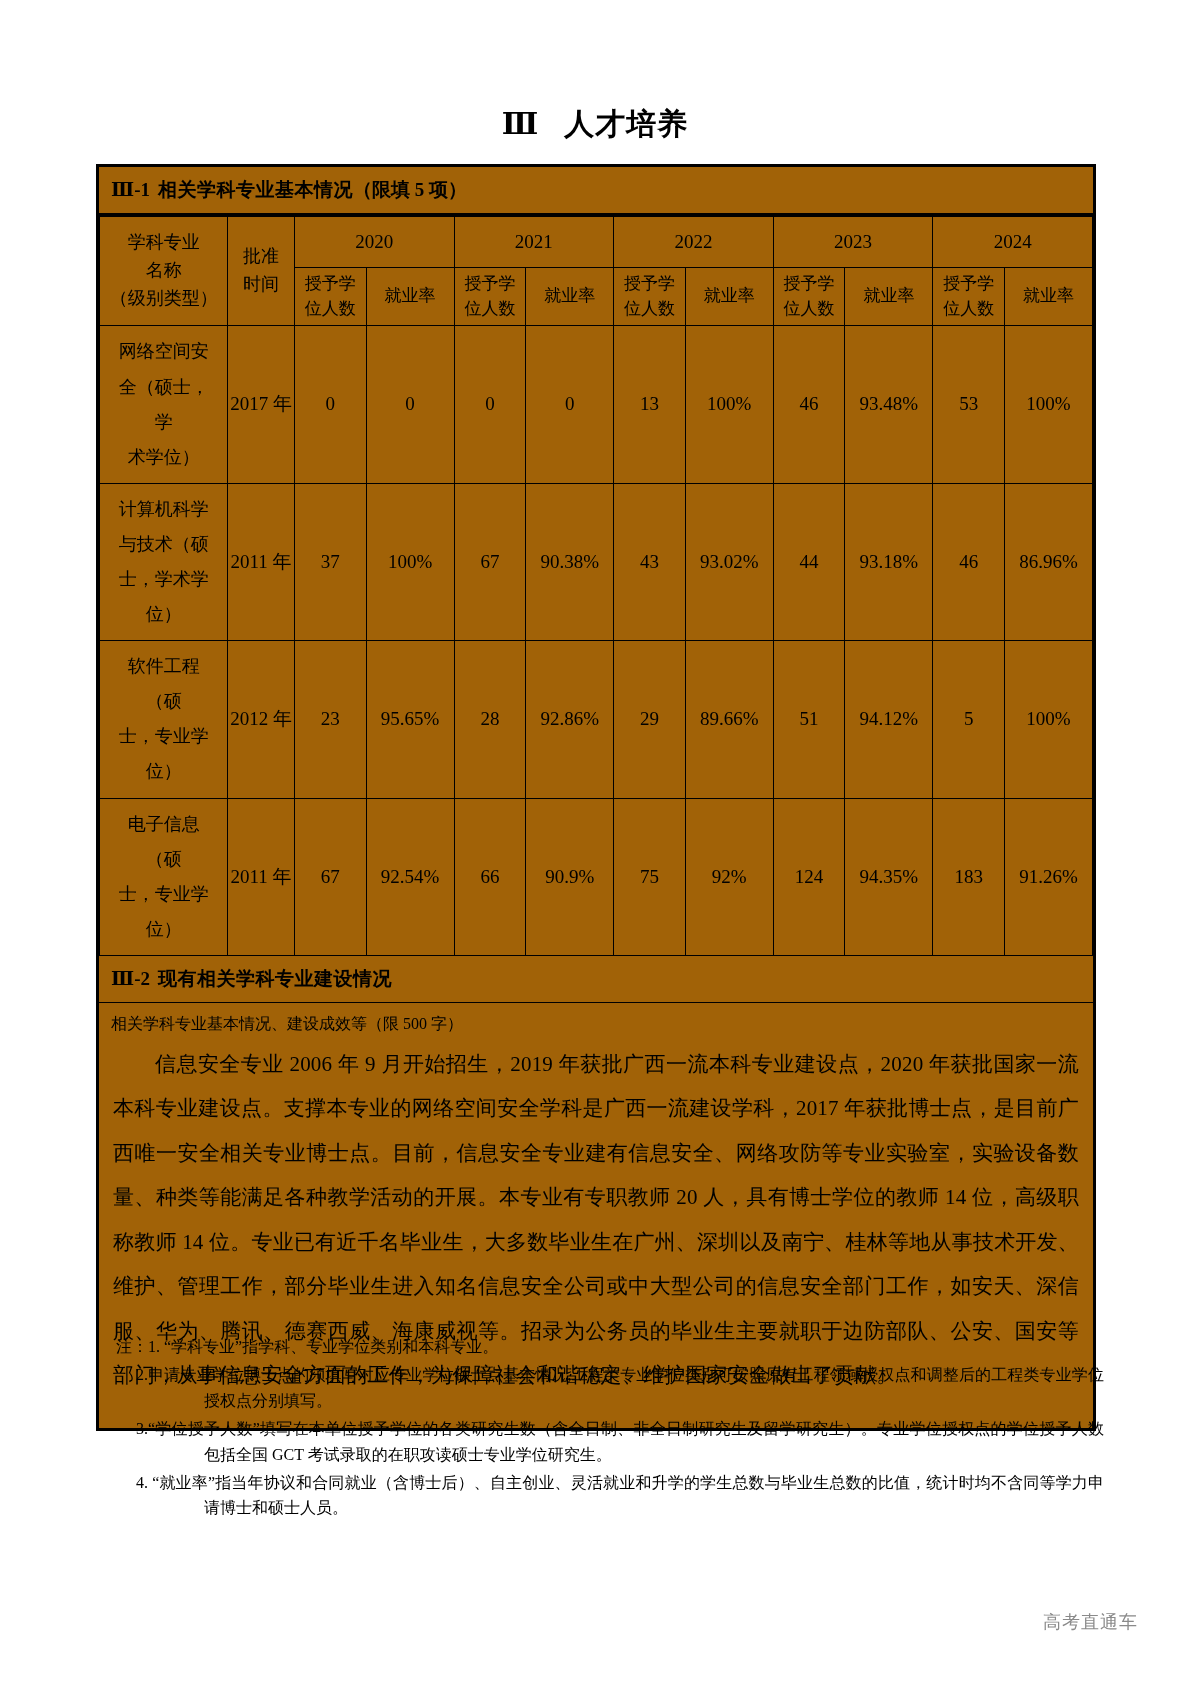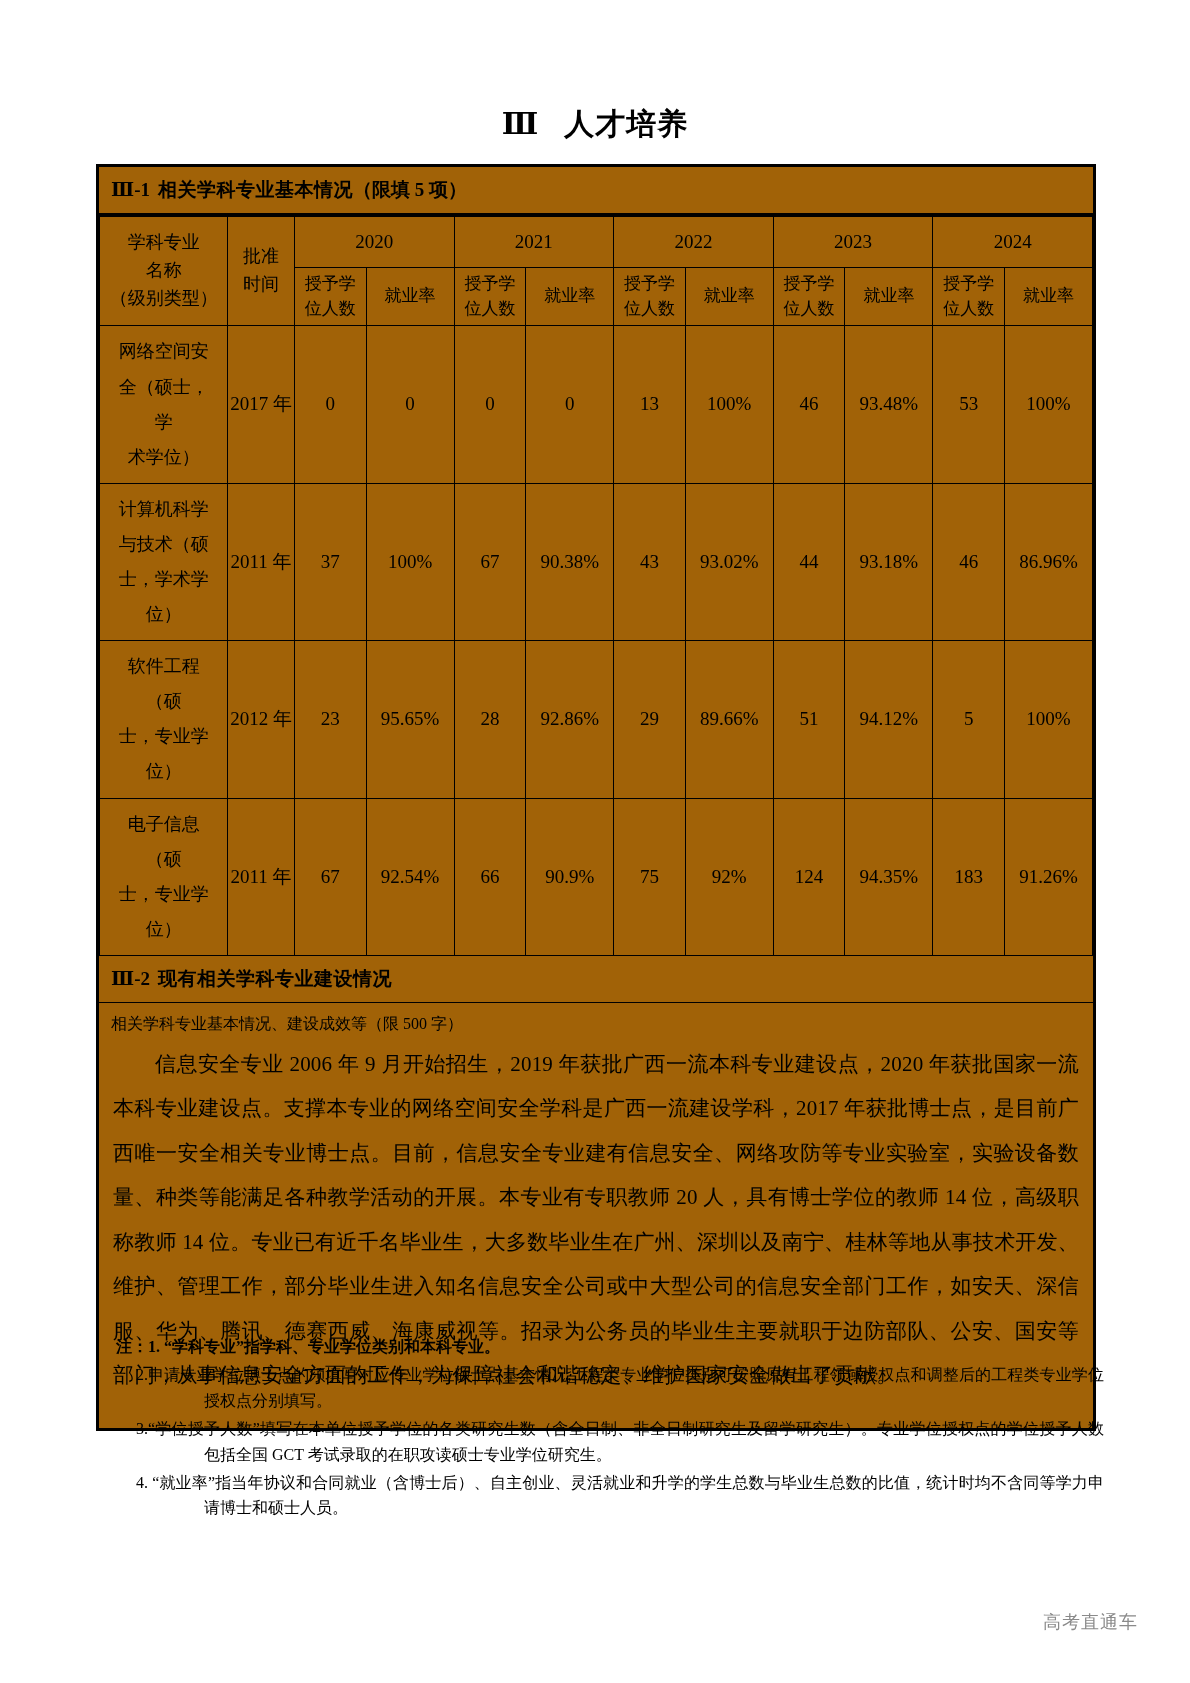--- a/index.html
+++ b/index.html
@@ -143,21 +143,21 @@
     left: 104px;
     top: 1334px;
     width: 1000px;
     font-size: 16px;
     line-height: 1.62;
   }
   .note-row {
     display: block;
     margin-bottom: 2px;
   }
-  .note-1 { padding-left: 12px; font-weight: bold; }
+  .note-1 { padding-left: 12px; }
   .note-n {
     padding-left: 96px;
     text-indent: -64px;
     text-align: justify;
     text-justify: inter-ideograph;
   }
   .note-n.wide { padding-left: 100px; text-indent: -68px; }
   .notes .lbl { }
 
   

